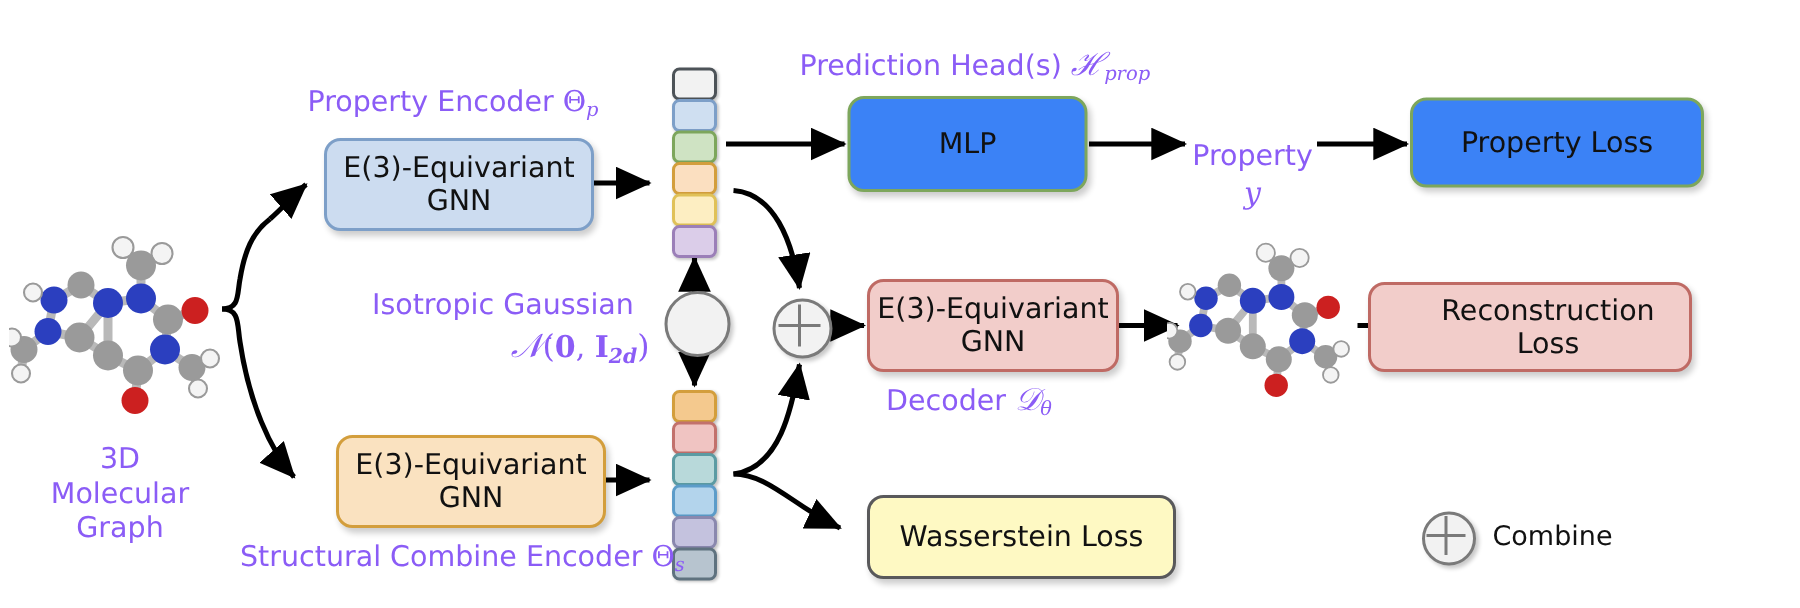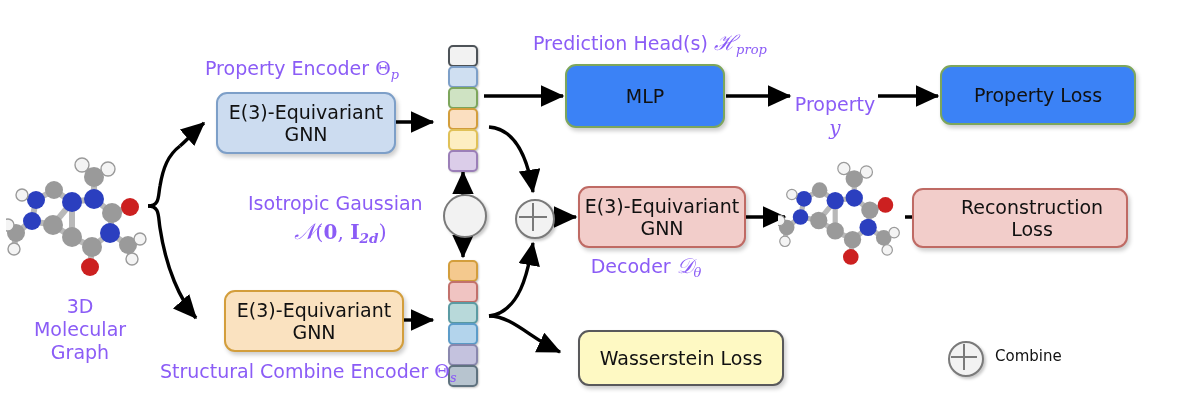--- a/index.html
+++ b/index.html
@@ -106,21 +106,21 @@
     background: #f2f2f2;
     border: 2px solid #7a7a7a;
     box-shadow: 2px 2px 3px rgba(0,0,0,0.22);
   }
   .circ.plain { }
   .circ svg { display: block; }
 
   .legend-text {
     position: absolute;
     z-index: 4;
-    font-size: 15px;
+    font-size: 18px;
     color: #111111;
     white-space: nowrap;
   }
 
   .molecule {
     position: absolute;
     z-index: 2;
   }
 </style>
 </head>
@@ -253,21 +253,21 @@
       <div class="vcell" style="background: rgb(240, 196, 194); border-color: rgb(194, 113, 108);"></div>
       <div class="vcell" style="background: rgb(184, 217, 218); border-color: rgb(91, 155, 163);"></div>
       <div class="vcell" style="background: rgb(179, 212, 236); border-color: rgb(92, 156, 201);"></div>
       <div class="vcell" style="background: rgb(196, 194, 222); border-color: rgb(138, 136, 174);"></div>
       <div class="vcell" style="background: rgb(183, 196, 207); border-color: rgb(95, 114, 127);"></div>
     </div>
 
   <div class="label" style="left:248px; top:192px;">
     <span>Isotropic Gaussian</span>
   </div>
-  <div class="label" style="left:248px; top:219px; width:185px; ">
+  <div class="label" style="left:248px; top:219px; width:185px; text-align:right;">
     <span class="cal" style="font-size:22px;">𝒩</span><span class="mathsym upright" style="font-size:21px;">(</span><span class="bold-up" style="font-size:20px;">0</span><span class="mathsym upright" style="font-size:20px;">, </span><span class="bold-up" style="font-size:20px;"><span>I</span><span class="sub">2d</span></span><span class="mathsym upright" style="font-size:21px;">)</span>
   </div>
   <div class="circ plain" style="left:443px; top:194px; width:40px; height:40px;"></div>
 
   <div class="circ" style="left:515px; top:199px; width:36px; height:36px;">
     <svg width="32" height="32" viewBox="0 0 32 32">
       <line x1="2" y1="16" x2="30" y2="16" stroke="#7a7a7a" stroke-width="2"></line>
       <line x1="16" y1="2" x2="16" y2="30" stroke="#7a7a7a" stroke-width="2"></line>
     </svg>
   </div>

